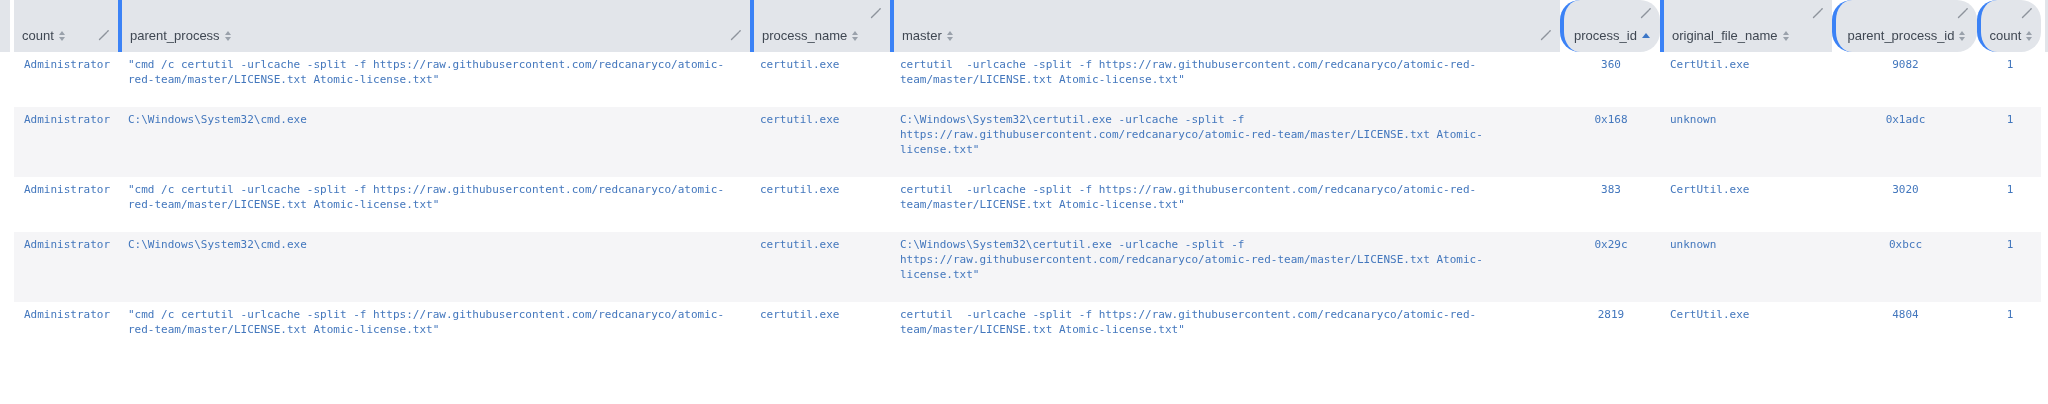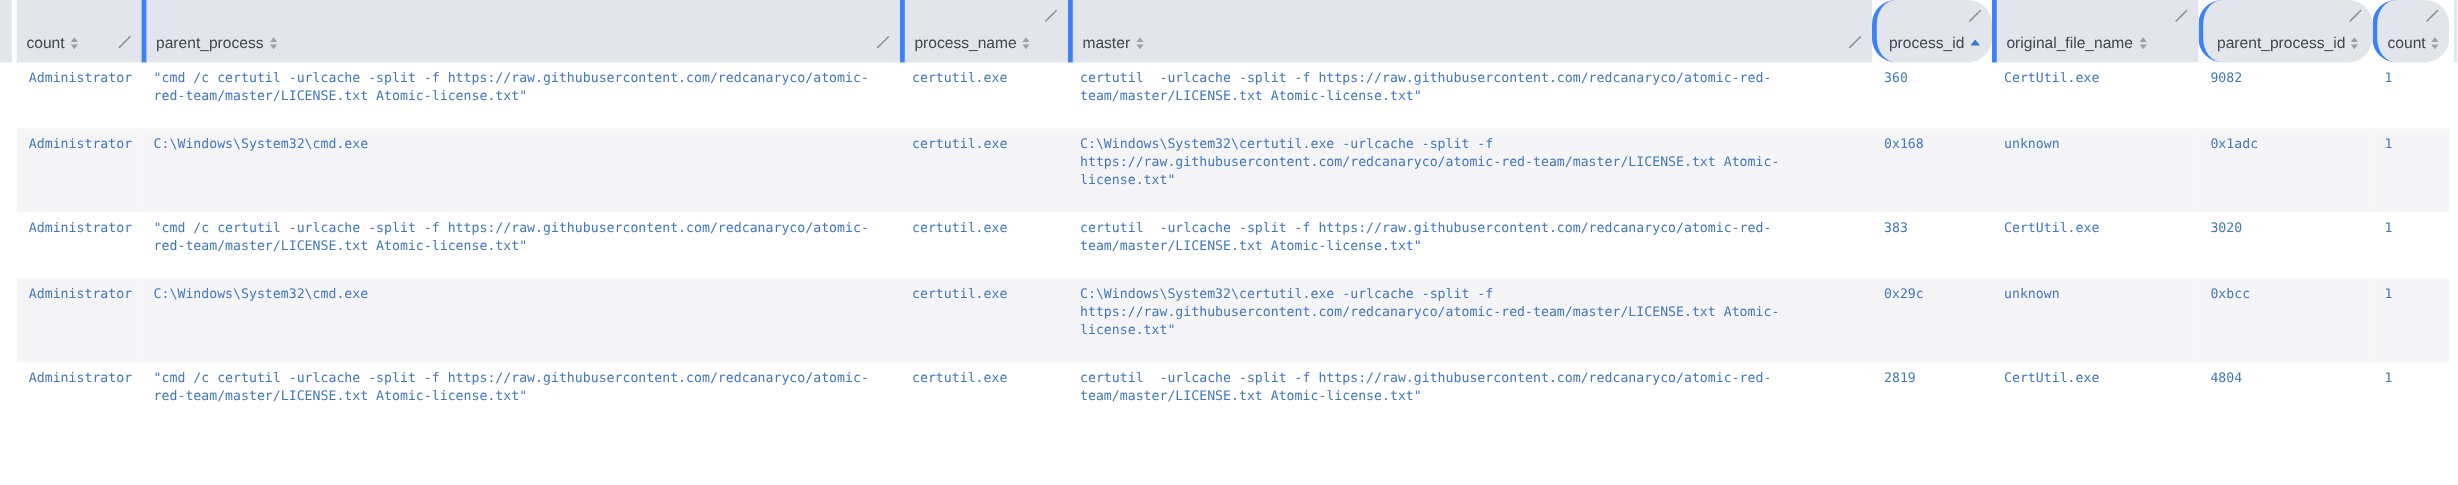--- a/index.html
+++ b/index.html
@@ -29,21 +29,21 @@
         border-top: 4px solid #9aa1ab; display: block; }
   .cu.active { border-left-width: 4px; border-right-width: 4px; border-bottom: 5px solid #3b76c7; }
 
   .pencil { position: absolute; right: 8px; line-height: 0; cursor: pointer; }
   .pencil.top    { top: 7px; }
   .pencil.inline { bottom: 10px; }
 
   td { vertical-align: top; padding: 5px 8px 20px 10px;
        font-family: "DejaVu Sans Mono", monospace; font-size: 11px; line-height: 15px;
        color: #4377bd; white-space: pre-wrap; cursor: pointer; }
-  td.num { text-align: left; padding-right: 8px; }
+  td.num { text-align: center; padding-right: 8px; }
   tr.alt td { background: #f5f5f7; }
 </style>
 </head>
 <body>
 
 <div class="screen">
   <div class="hdr-frag left"></div>
   <div class="hdr-frag right"></div>
 
   <table class="results">

